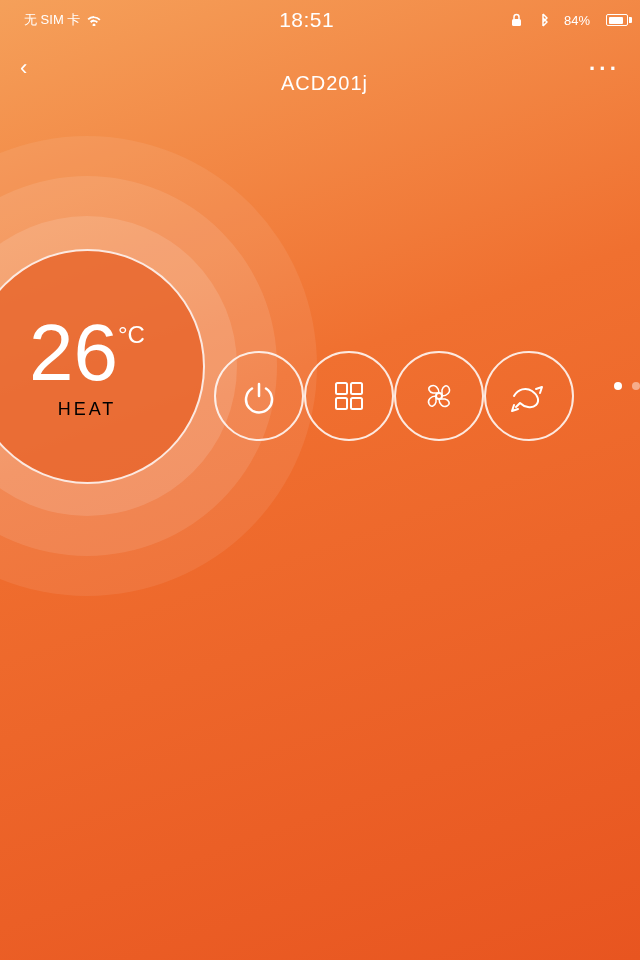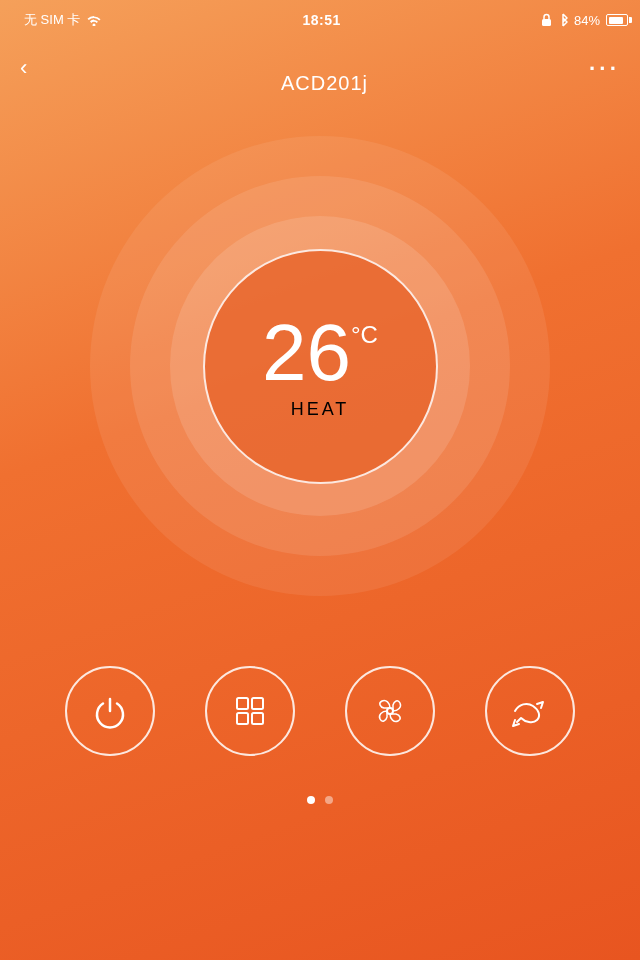--- a/index.html
+++ b/index.html
@@ -26,28 +26,28 @@
       font-size: 14px;
       margin-left: 8px;
     }
     .status-left {
       display: flex;
       align-items: center;
       gap: 6px;
       font-size: 13px;
     }
     .status-center {
-      font-size: 14px;
-      font-weight: 700;
+      font-size: 21px;
+      font-weight: 400;
       letter-spacing: 0.5px;
     }
     .status-right {
       display: flex;
       align-items: center;
-      gap: 6px;
+      gap: 16px;
       font-size: 13px;
     }
     .battery-icon {
       display: inline-flex;
       align-items: center;
       gap: 1px;
     }
     .battery-body {
       width: 22px;
       height: 12px;
@@ -101,21 +101,21 @@
       letter-spacing: 3px;
       color: white;
       cursor: pointer;
       line-height: 0.5;
     }
 
     
     .main-content {
       width: 100%;
       display: flex;
-      flex-direction: column;
+      flex-direction: row;
       align-items: center;
       padding-top: 30px;
     }
 
     
     .circles-container {
       position: relative;
       width: 480px;
       height: 480px;
       display: flex;

